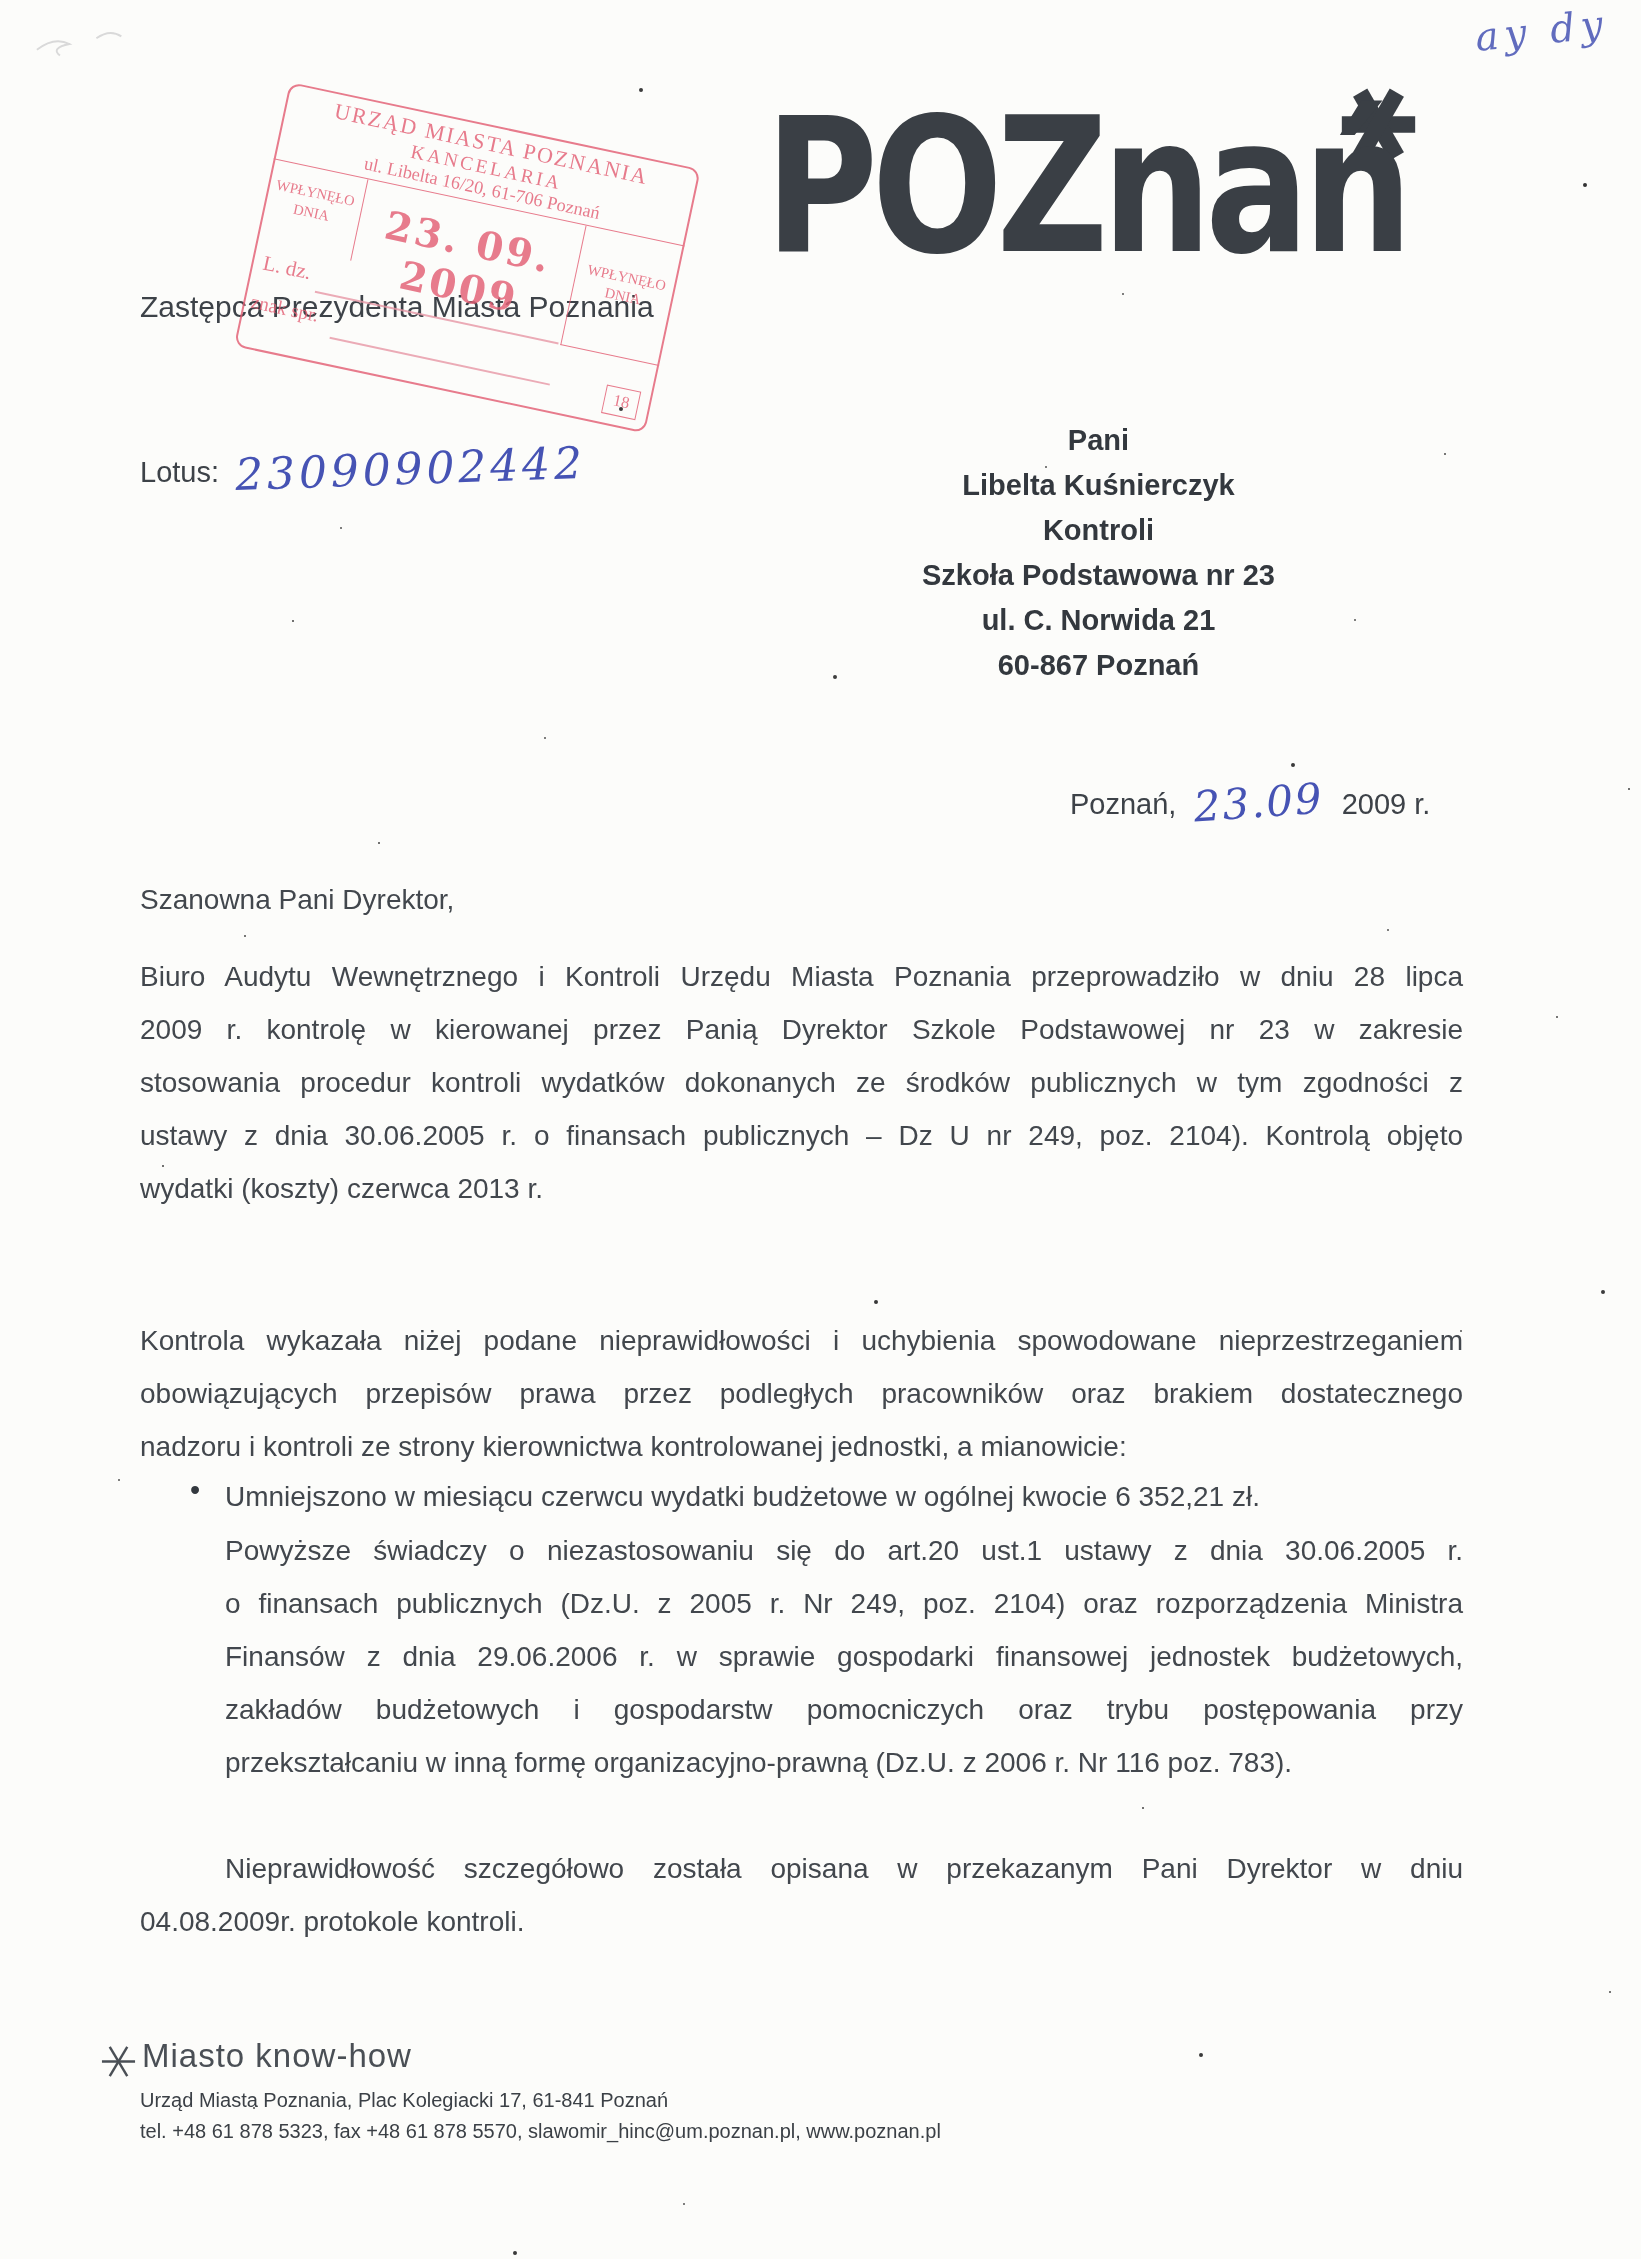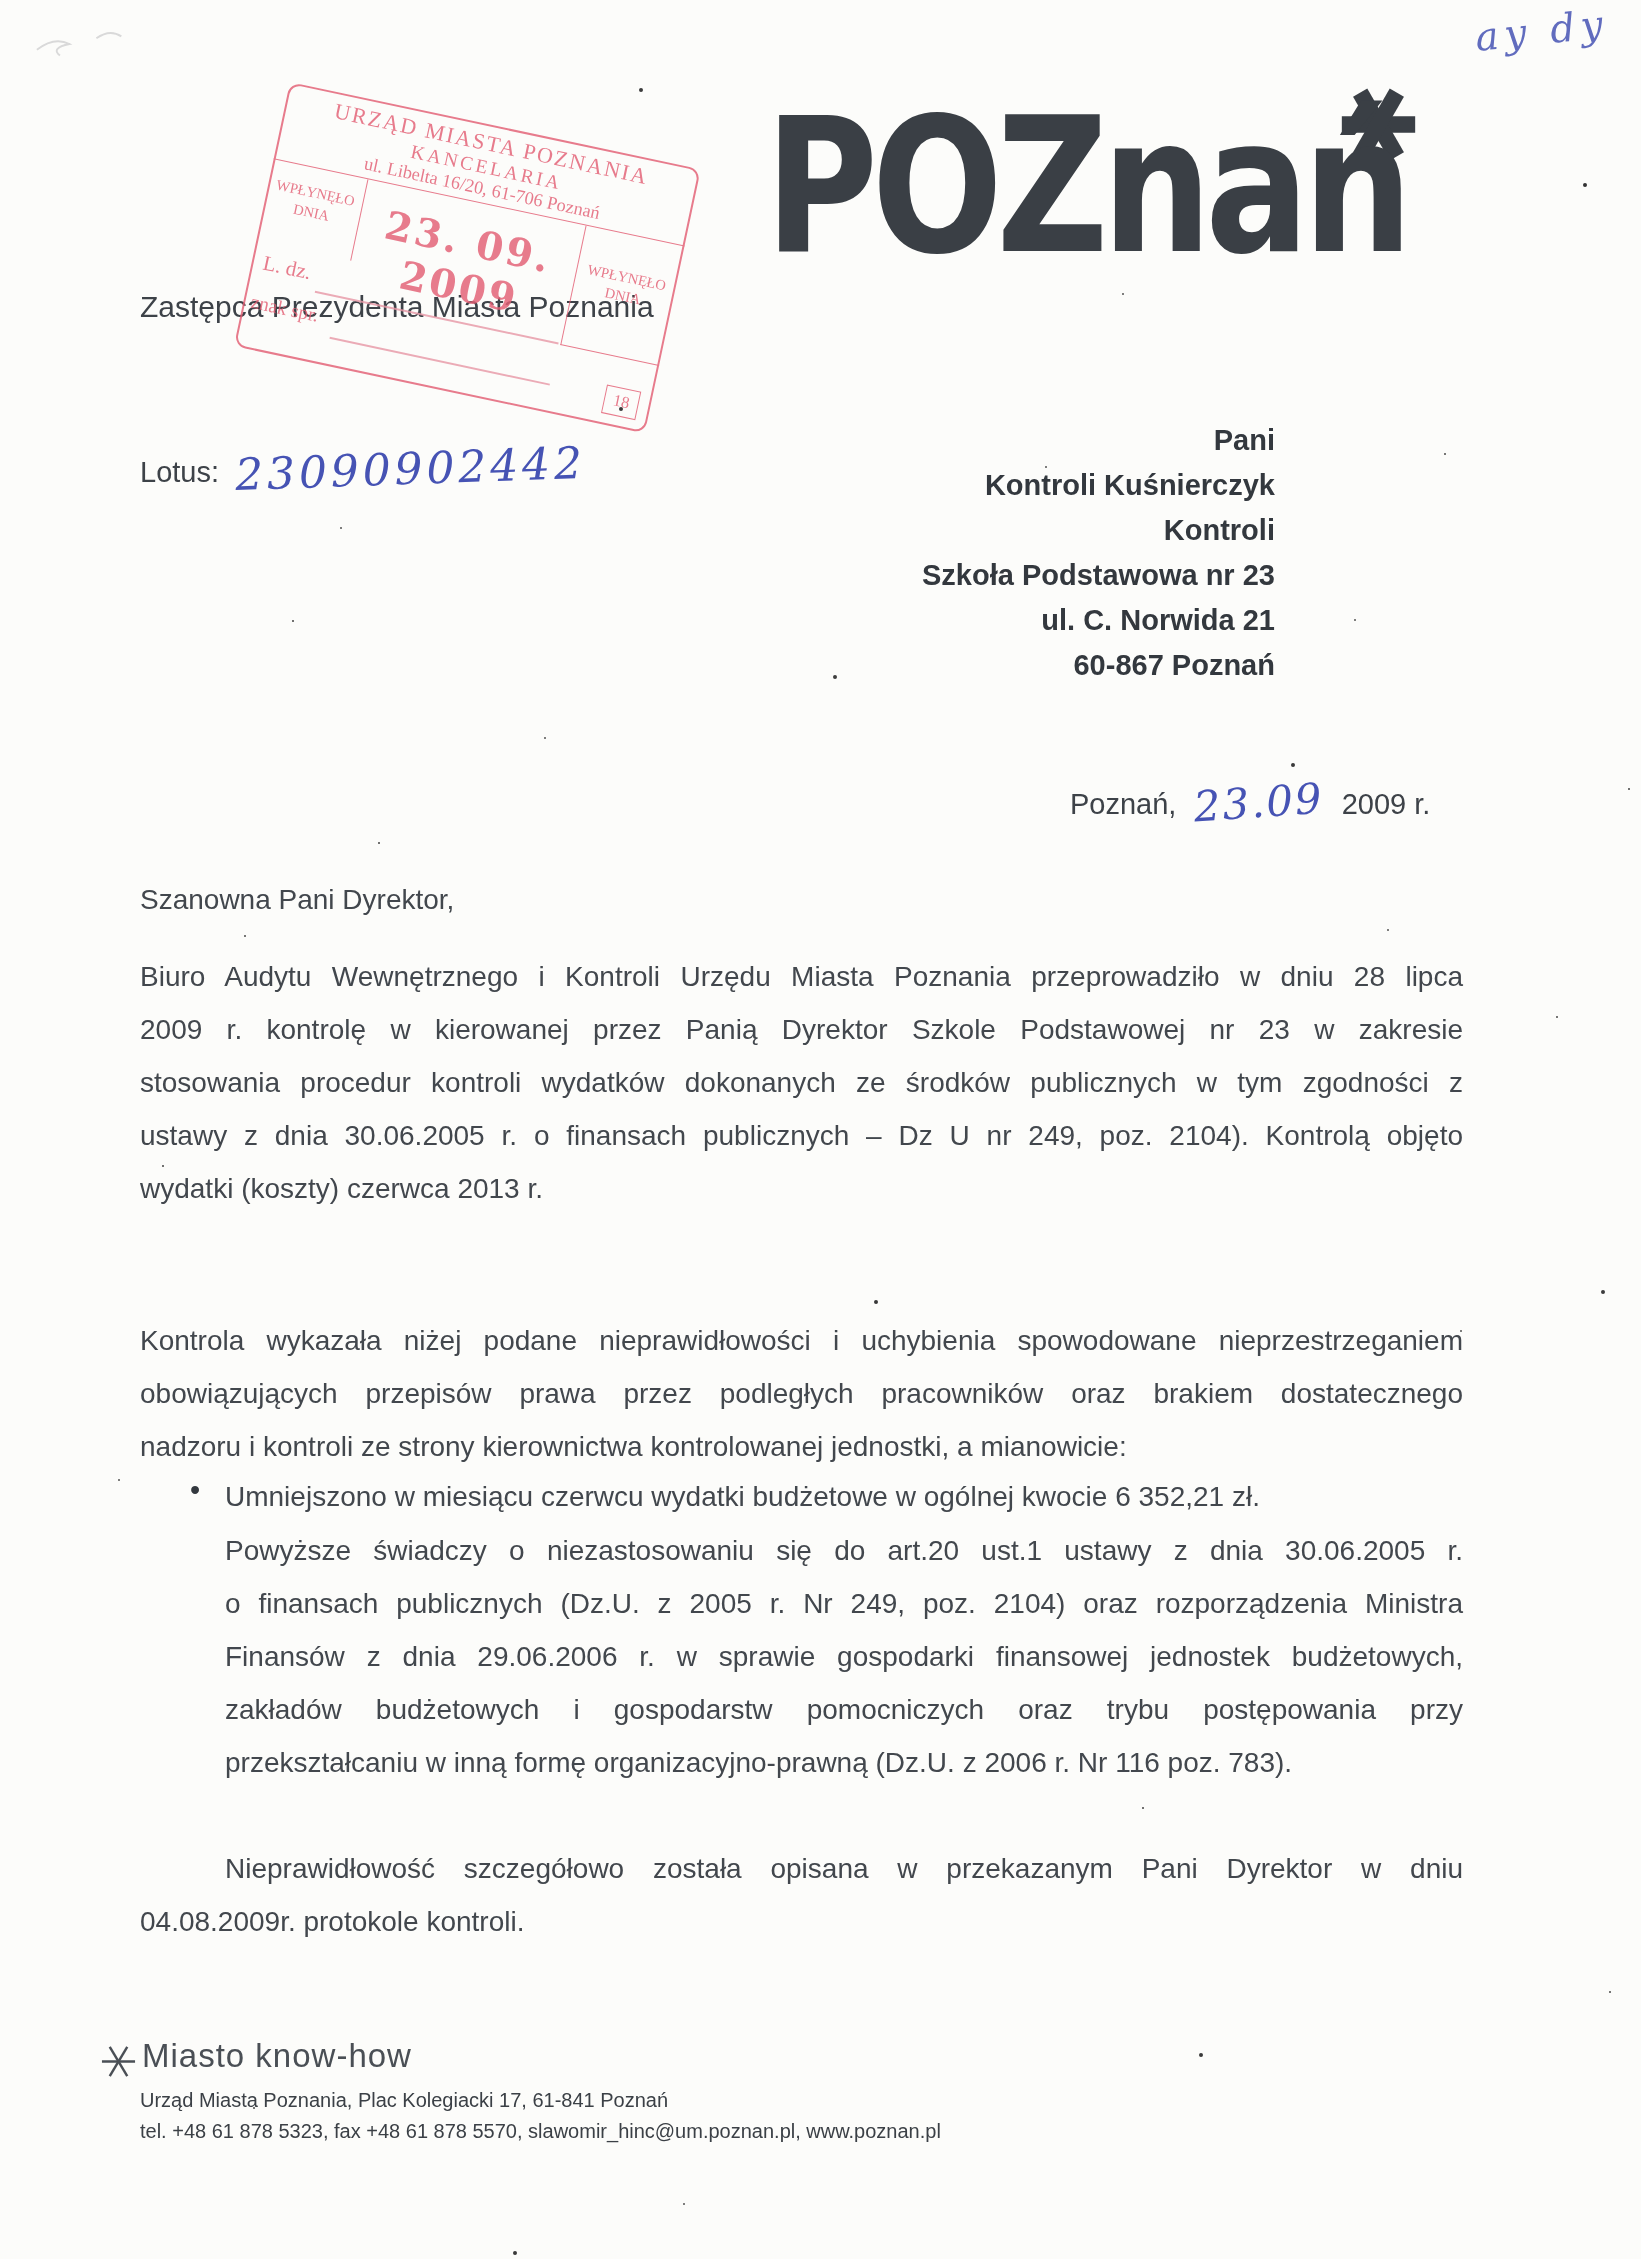--- a/index.html
+++ b/index.html
@@ -58,21 +58,21 @@
   
   .sender-title{position:absolute;left:140px;top:290px;font-size:30px;color:#3d4248;z-index:2;}
   .case-block{position:absolute;left:140px;top:446px;font-size:29px;line-height:42px;color:#3d4248;}
   .recipient{position:absolute;left:922px;top:418px;font-size:29px;line-height:45px;font-weight:bold;color:#33383e;}
   .dateline{position:absolute;left:1070px;top:775px;font-size:29px;color:#3d4248;}
   .salutation{position:absolute;left:140px;top:884px;font-size:28px;}
   
   .body-block{position:absolute;font-size:28px;line-height:53px;color:#42474d;}
   .jblock .jline{text-align:justify;text-align-last:justify;}
   .jblock .jline.last{text-align-last:left;}
-  .plain .jline{text-align:right;}
+  .plain .jline{text-align:center;}
   .p1{left:140px;top:950px;width:1323px;}
   .p2{left:140px;top:1314px;width:1323px;}
   .bullet-dot{position:absolute;left:190px;top:1474px;font-size:29px;color:#33383e;}
   .bullet-a{left:225px;top:1470px;width:1238px;}
   .bullet-b{left:225px;top:1524px;width:1238px;}
   .p3{left:140px;top:1842px;width:1323px;}
   .p3 .jline:first-child{text-indent:85px;}
   
   .footer-brand{position:absolute;left:142px;top:2037px;font-size:33px;color:#4a4f55;letter-spacing:1px;}
   .footer-ast{position:absolute;left:100px;top:2043px;}
@@ -123,21 +123,21 @@
 
   <div class="case-block">
     <div>
       <span>Lotus:</span>
       <span class="ink lotus-hand">23090902442</span>
     </div>
   </div>
 
   <div class="recipient plain">
       <div class="jline">Pani</div>
-      <div class="jline">Kontroli Kuśnierczyk</div>
+      <div class="jline">Libelta Kuśnierczyk</div>
       <div class="jline">Kontroli</div>
       <div class="jline">Szkoła Podstawowa nr 23</div>
       <div class="jline">ul. C. Norwida 21</div>
       <div class="jline last">60-867 Poznań</div>
     </div>
 
   <div class="dateline">
     <span>Poznań,</span>
     <span class="ink date-hand">23.09</span>
     <span>2009 r.</span>

